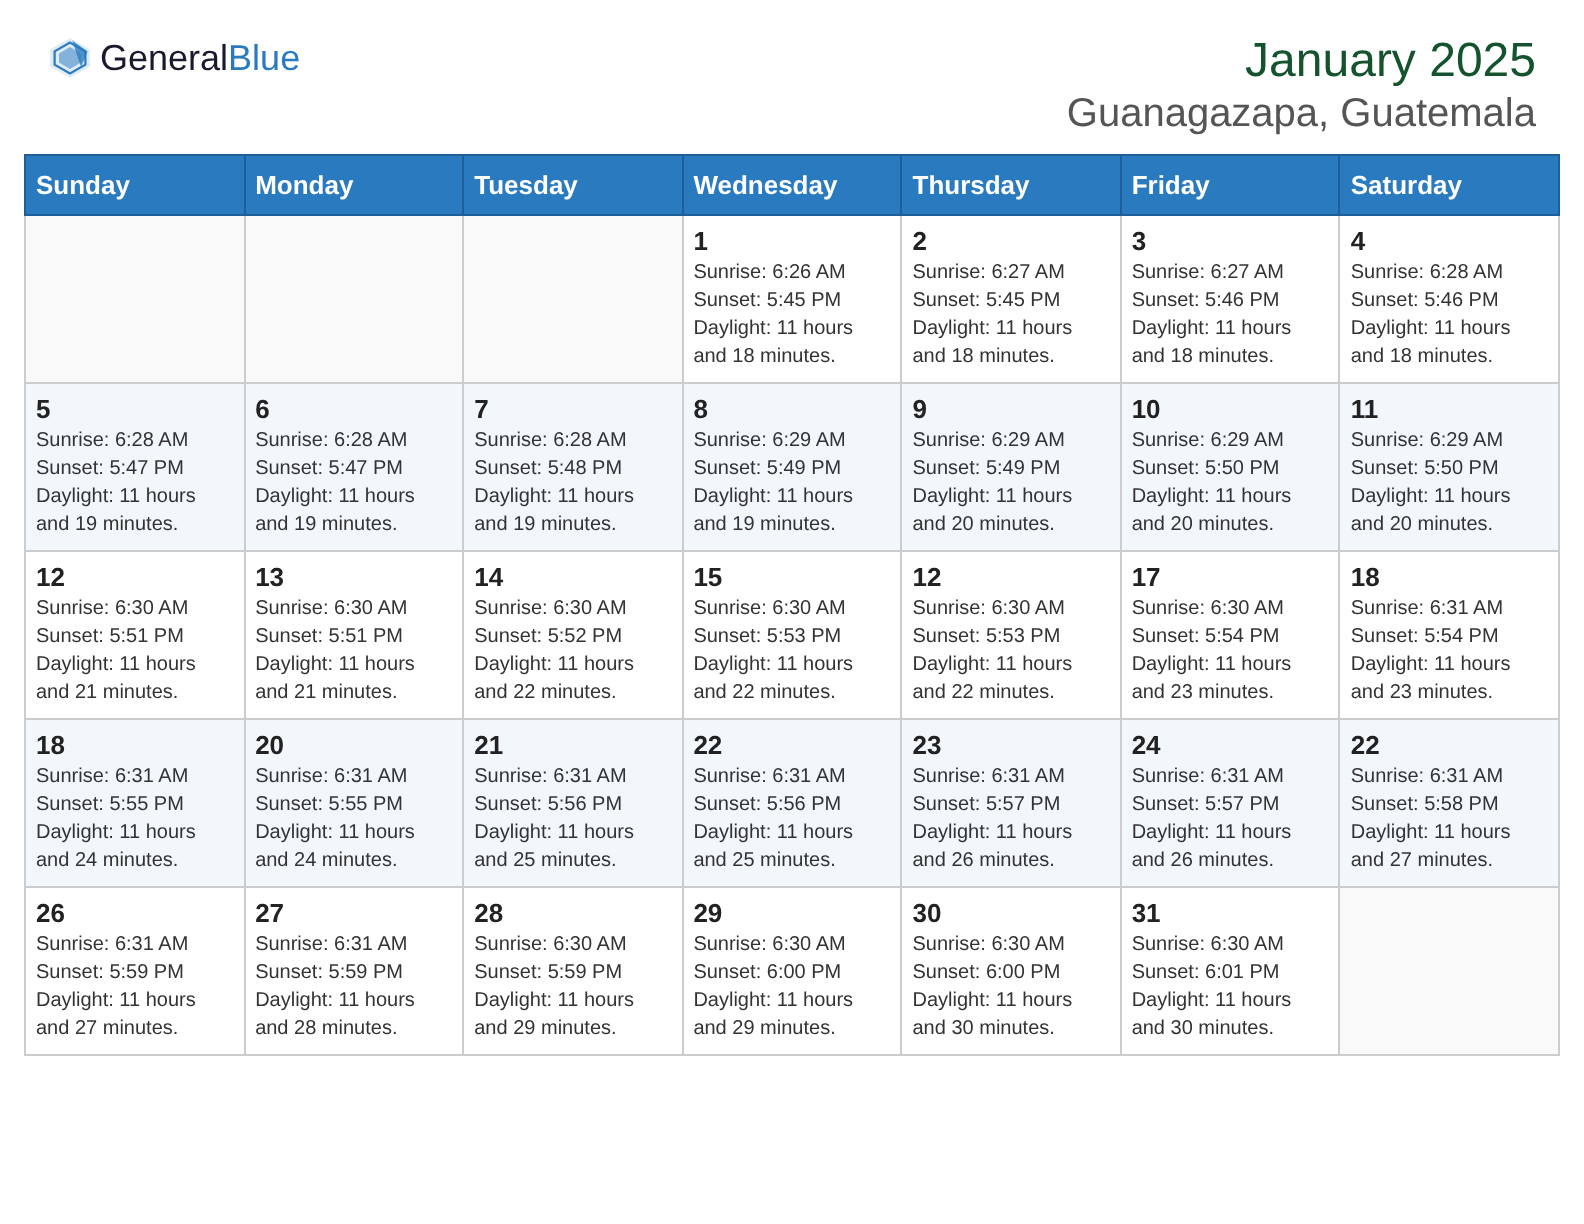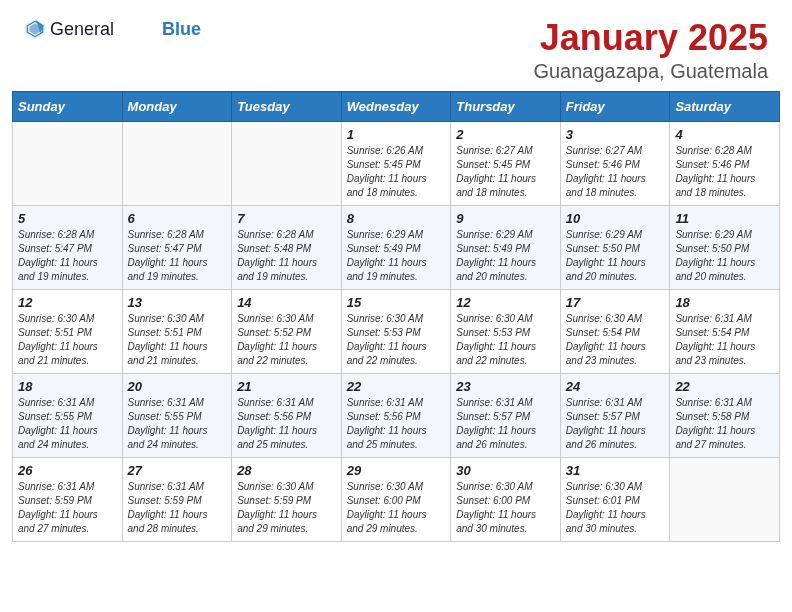--- a/index.html
+++ b/index.html
@@ -21,37 +21,36 @@
       gap: 4px;
     }
     .logo-icon {
       width: 22px;
       height: 22px;
     }
     .title-block {
       text-align: right;
     }
     .month-title {
-      font-size: 36px;
-      font-weight: bold;
-      color: #b91c1c;
+      font-size: 24px;
+      font-weight: normal;
+      color: #14532d;
       line-height: 1.1;
     }
     .location-title {
       font-size: 20px;
       color: #555;
       margin-top: 2px;
     }
     .calendar-wrapper {
       padding: 0 12px 12px 12px;
     }
     table {
       width: 100%;
       border-collapse: collapse;
-      font-style: italic;
     }
     thead th {
       background-color: #2a7abf;
       color: #fff;
       font-size: 13px;
       font-weight: bold;
       padding: 7px 5px;
       text-align: left;
       border: 1px solid #1e5f99;
     }
@@ -89,21 +88,21 @@
 
 <div class="header">
   <div class="logo">
     <svg class="logo-icon" viewBox="0 0 40 40" xmlns="http://www.w3.org/2000/svg">
       <polygon points="20,2 38,12 38,28 20,38 2,28 2,12" fill="#2a7abf" opacity="0.15"></polygon>
       <polygon points="20,6 34,14 34,26 20,34 6,26 6,14" fill="none" stroke="#2a7abf" stroke-width="2"></polygon>
       <polygon points="20,10 30,16 30,24 20,30 10,24 10,16" fill="#2a7abf" opacity="0.5"></polygon>
       <path d="M22,4 L36,14 L30,28" fill="#2a7abf" opacity="0.8"></path>
     </svg>
     <span>
-      <span style="font-size:18px;font-weight:normal;color:#1a1a2e;">General</span><span style="font-size:18px;font-weight:bold;color:#2a7abf;margin-left:48px;">Blue</span>
+      <span style="font-size:18px;font-weight:normal;color:#1a1a2e;">General</span><span style="font-size:18px;font-weight:normal;color:#2a7abf;">Blue</span>
     </span>
   </div>
   <div class="title-block">
     <div class="month-title">January 2025</div>
     <div class="location-title">Guanagazapa, Guatemala</div>
   </div>
 </div>
 
 <div class="calendar-wrapper">
   <table>

